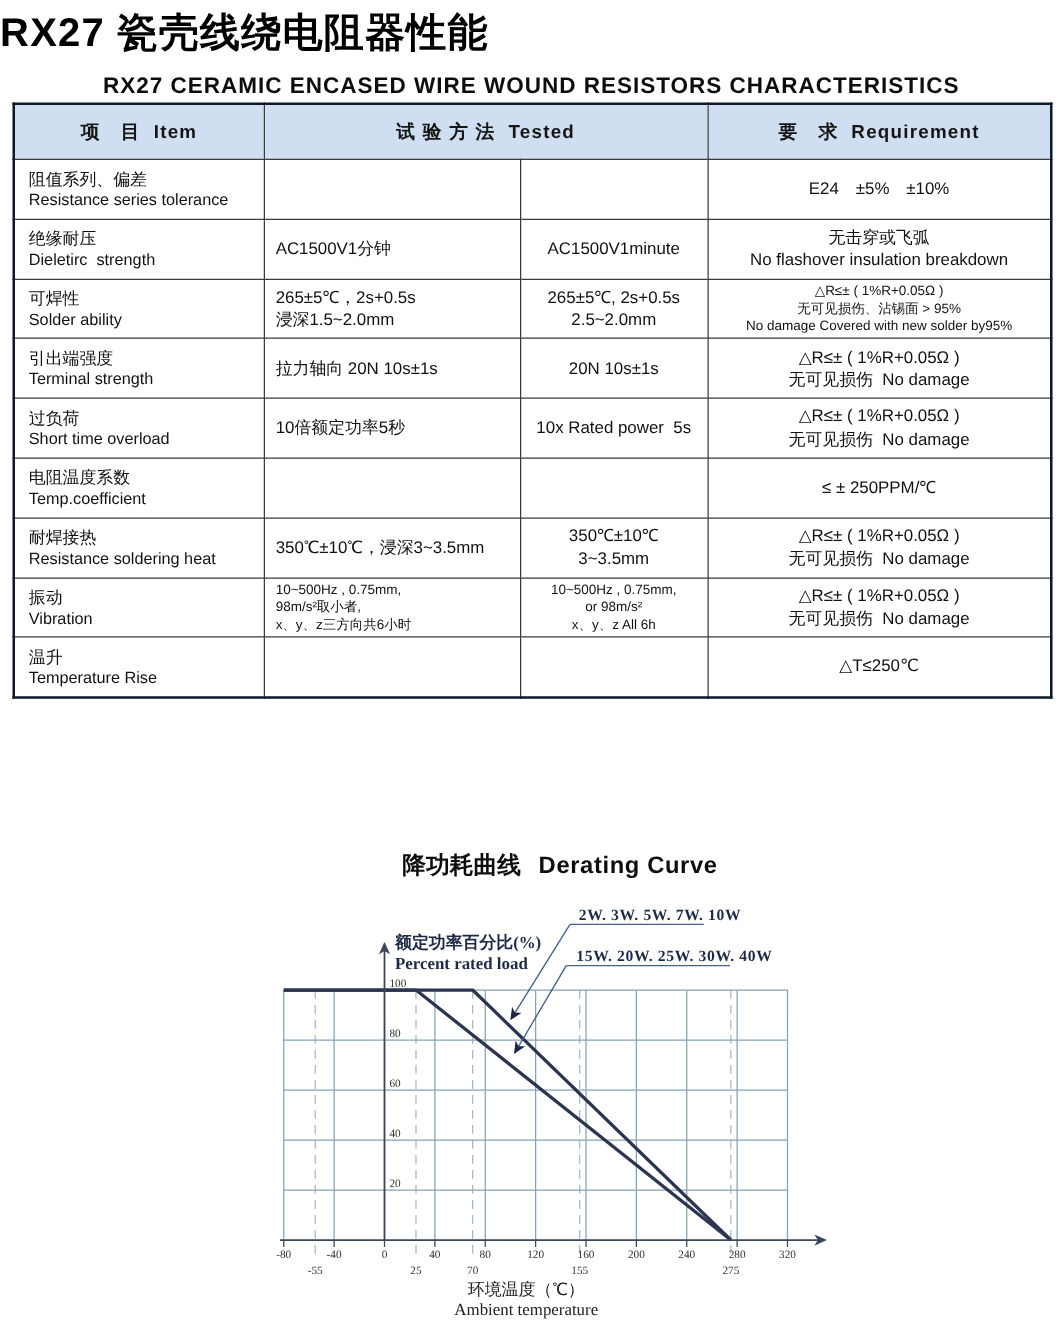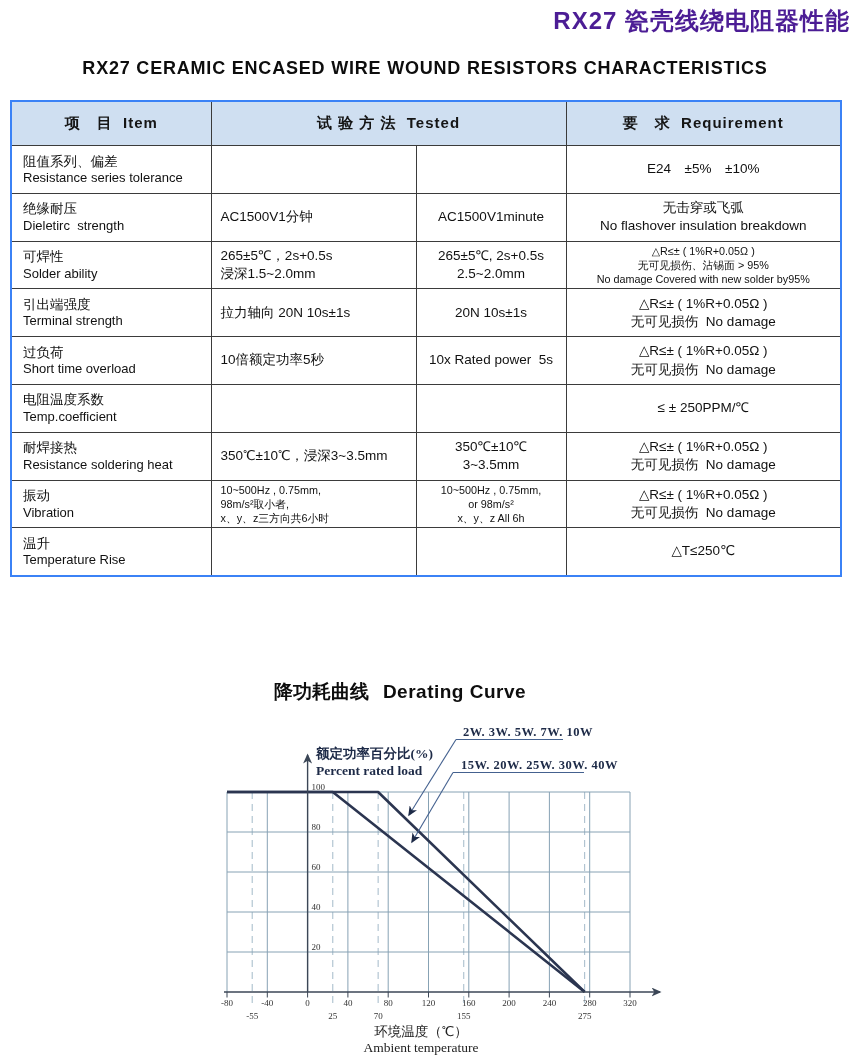--- a/index.html
+++ b/index.html
@@ -3,51 +3,51 @@
 <meta charset="utf-8">
 <style>
   html,body{margin:0;padding:0;}
   body{
     width:850px;height:1060px;position:relative;background:#ffffff;
     font-family:"Liberation Sans",sans-serif;color:#111;
     -webkit-font-smoothing:antialiased;
   }
   .ws{white-space:pre-wrap;}
   .doc-title{
-    position:absolute;top:5px;left:0;width:100%;text-align:right;
-    font-size:24px;font-weight:700;letter-spacing:1px;color:#4c1d95;
+    position:absolute;top:5px;left:0;width:100%;text-align:left;
+    font-size:32px;font-weight:700;letter-spacing:1px;color:#000000;
   }
   .doc-subtitle{
     position:absolute;top:58px;left:0;width:100%;text-align:center;
     font-size:18px;font-weight:700;letter-spacing:0.8px;color:#0d0d0d;
   }
   table.spec{
-    position:absolute;top:100px;left:10px;width:830px;
+    position:absolute;top:82px;left:10px;width:830px;
     border-collapse:collapse;table-layout:fixed;
-    border:2px solid #3b82f6;
+    border:2px solid #0f172a;
   }
   table.spec th,table.spec td{
     border:1px solid #3b3b3b;vertical-align:middle;overflow:hidden;
   }
   thead th{
     background:#cfdff1;height:41px;font-size:15px;font-weight:700;
     letter-spacing:1px;color:#151515;
   }
   tbody tr{height:47.8px;}
   td.c-item{padding:2px 4px 2px 11px;text-align:left;}
   td.c-item .zh{font-size:13.5px;line-height:1.3;}
   td.c-item .en{font-size:13px;line-height:1.25;}
   td.c-m1{padding:2px 4px 2px 9px;text-align:left;font-size:13.5px;line-height:1.35;}
   td.c-m2{padding:2px 3px;text-align:center;font-size:13.5px;line-height:1.35;}
   td.c-req{padding:2px 2px;text-align:center;font-size:13.5px;line-height:1.35;}
   td .ln{white-space:pre-wrap;}
   td .ln.small{font-size:10.8px;line-height:1.3;}
   .chart-title{
     position:absolute;top:679px;left:0;width:800px;text-align:center;
-    font-size:19px;font-weight:700;color:#0d0d0d;
+    font-size:19px;font-weight:700;color:#0d0d0d;padding-left:48px;
   }
   .chart-title .en{margin-left:14px;letter-spacing:0.5px;}
   svg.derating{position:absolute;top:705px;left:0;}
 </style>
 </head>
 <body>
 
 <div class="doc-title ws">RX27 瓷壳线绕电阻器性能</div>
 <div class="doc-subtitle ws">RX27 CERAMIC ENCASED WIRE WOUND RESISTORS CHARACTERISTICS</div>
 

